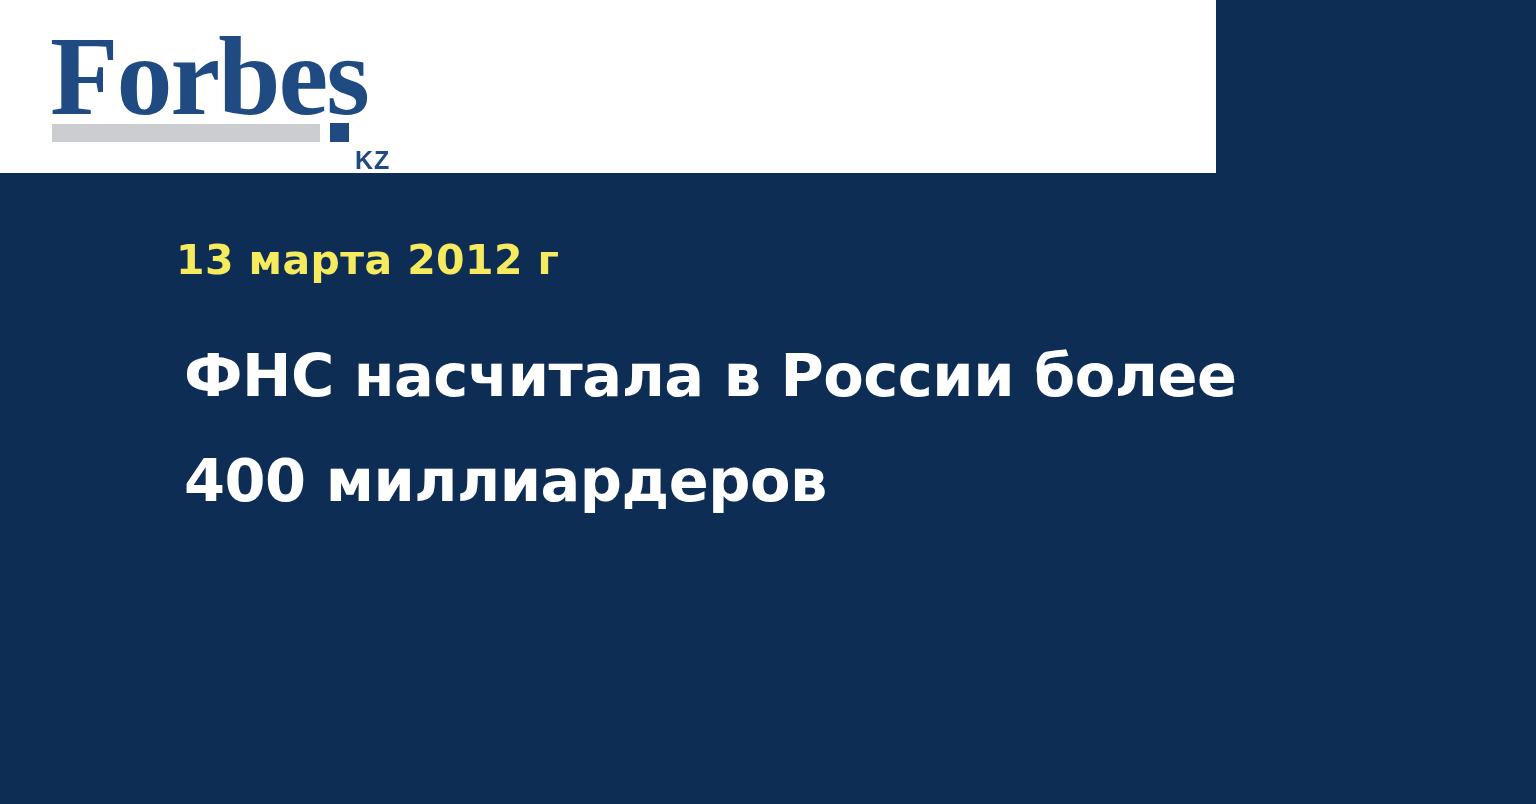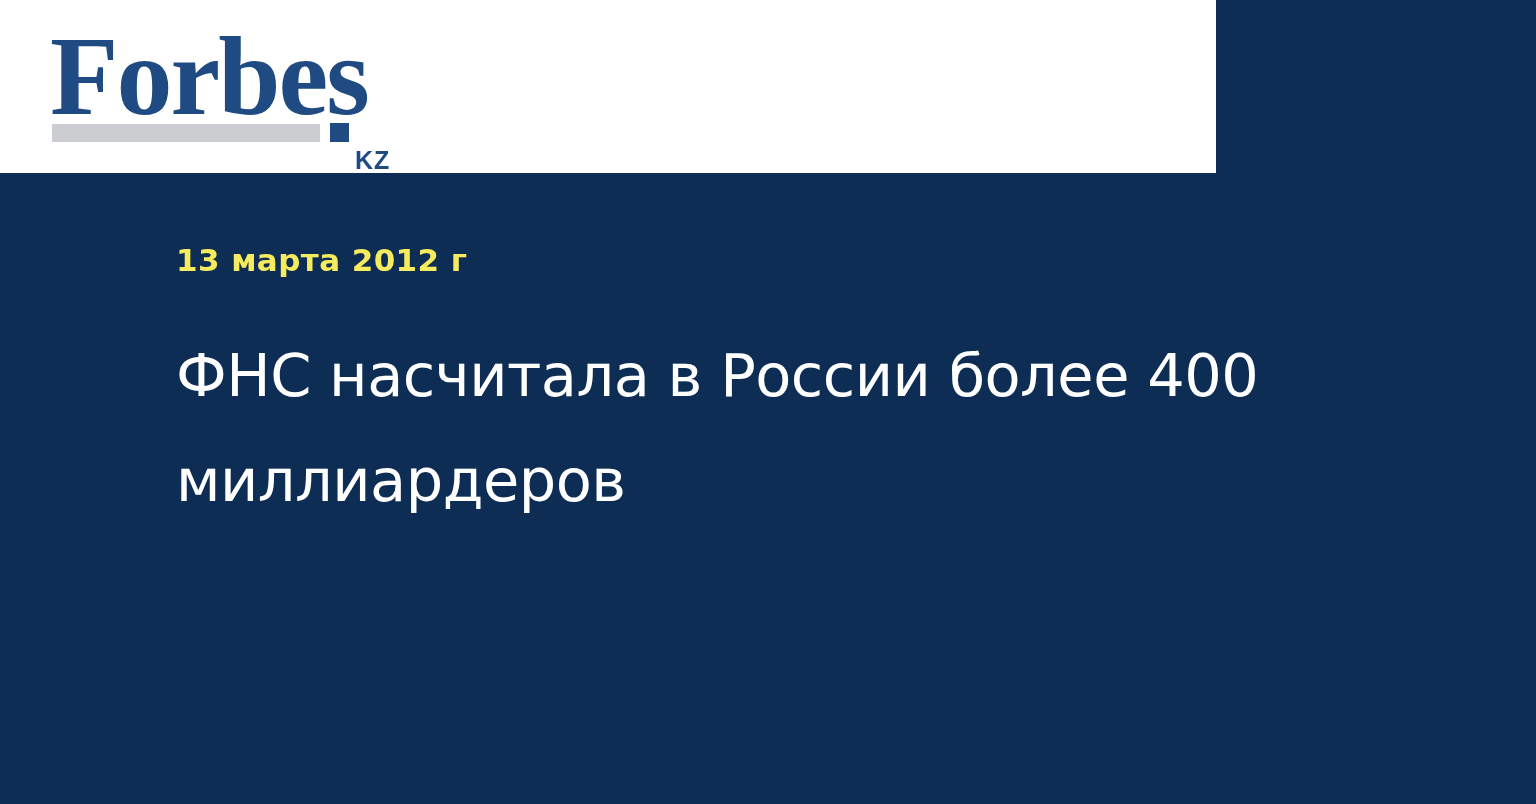--- a/index.html
+++ b/index.html
@@ -97,36 +97,36 @@
   .hero-inner {
     position: absolute;
     left: 176px;
     top: 68px;
     width: 1200px;
   }
 
   .article-date {
     font-family: "DejaVu Sans", "Liberation Sans", sans-serif;
     font-weight: 700;
-    font-size: 31px;
+    font-size: 41px;
     line-height: 38px;
     letter-spacing: 0.4px;
     color: #f6ea5e;
     white-space: nowrap;
     margin: 0 0 44px 0;
   }
 
   .article-title {
     font-family: "DejaVu Sans", "Liberation Sans", sans-serif;
-    font-weight: 400;
+    font-weight: 700;
     font-size: 59px;
     line-height: 105px;
     letter-spacing: -0.5px;
     color: #ffffff;
-    margin: 0;
+    margin: 8px;
     max-width: 1090px;
   }
 </style>
 </head>
 <body>
 
 <div class="page">
 
   <div class="header-band">
     <div class="logo">

